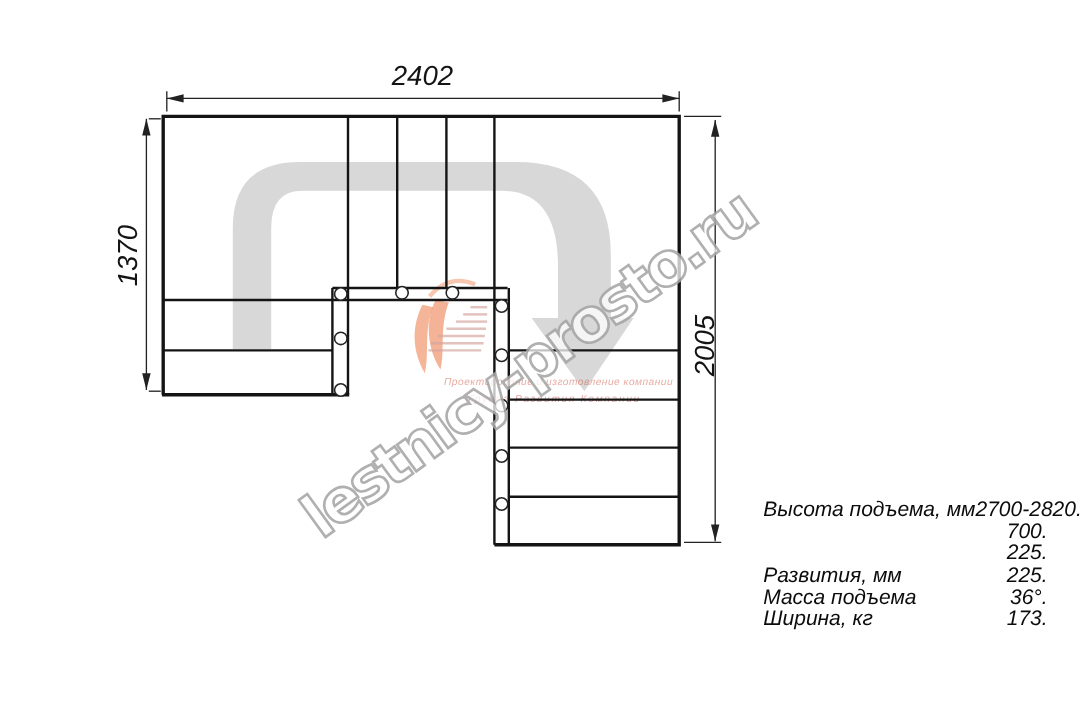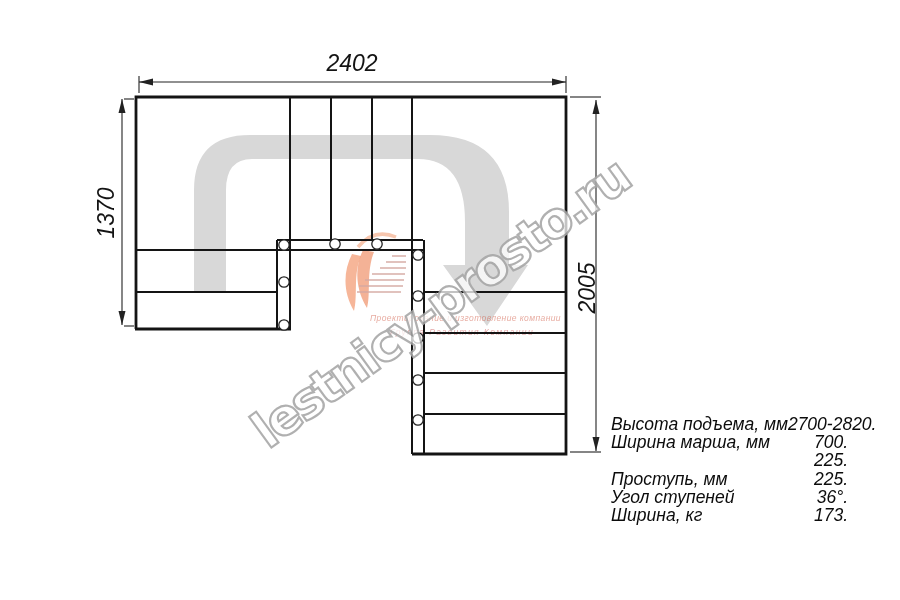--- a/index.html
+++ b/index.html
@@ -2,21 +2,21 @@
 <html><head>
 <meta charset="utf-8">
 <style>
   html,body{margin:0;padding:0;background:#ffffff;}
   .stage{position:relative;width:900px;height:600px;background:#fff;overflow:hidden;
          font-family:"Liberation Sans",sans-serif;}
   .stage svg{position:absolute;left:0;top:0;}
   .dim-text{font-family:"Liberation Sans",sans-serif;font-style:italic;font-size:23px;fill:#141414;}
   .slogan{font-family:"Liberation Sans",sans-serif;font-style:italic;}
   .wm-text{font-family:"DejaVu Sans",sans-serif;font-weight:bold;}
-  .spec-table{position:absolute;left:611px;top:415px;width:237px;
+  .spec-table{position:absolute;left:636px;top:415px;width:237px;
               font-style:italic;font-size:17.5px;line-height:18.2px;color:#0c0c0c;}
   .spec-row{display:flex;justify-content:space-between;white-space:nowrap;}
   .spec-value{margin-left:auto;text-align:left;}
 </style>
 </head>
 <body>
 
 <div class="stage">
 
   <svg width="900" height="600" viewBox="0 0 900 600">
@@ -114,32 +114,31 @@
       <text class="wm-text" x="268" y="450" transform="rotate(-36 268 450)" font-size="50" letter-spacing="1" fill="rgba(255,255,255,0.85)" stroke="#a6a6a6" stroke-width="2.2" textLength="455">lestnicy-prosto.ru</text>
     </g>
   </svg>
 
   <div class="spec-table">
     <div class="spec-row">
       <span class="spec-label">Высота подъема, мм</span>
       <span class="spec-value">2700-2820.</span>
     </div>
     <div class="spec-row">
-      <span class="spec-label">Ширина марша, мм</span>
       <span class="spec-value">700.</span>
     </div>
     <div class="spec-row">
       <span class="spec-value">225.</span>
     </div>
     <div class="spec-row">
-      <span class="spec-label">Проступь, мм</span>
+      <span class="spec-label">Развития, мм</span>
       <span class="spec-value">225.</span>
     </div>
     <div class="spec-row">
-      <span class="spec-label">Угол ступеней</span>
+      <span class="spec-label">Масса подъема</span>
       <span class="spec-value">36°.</span>
     </div>
     <div class="spec-row">
       <span class="spec-label">Ширина, кг</span>
       <span class="spec-value">173.</span>
     </div>
   </div>
 
 </div>
 

